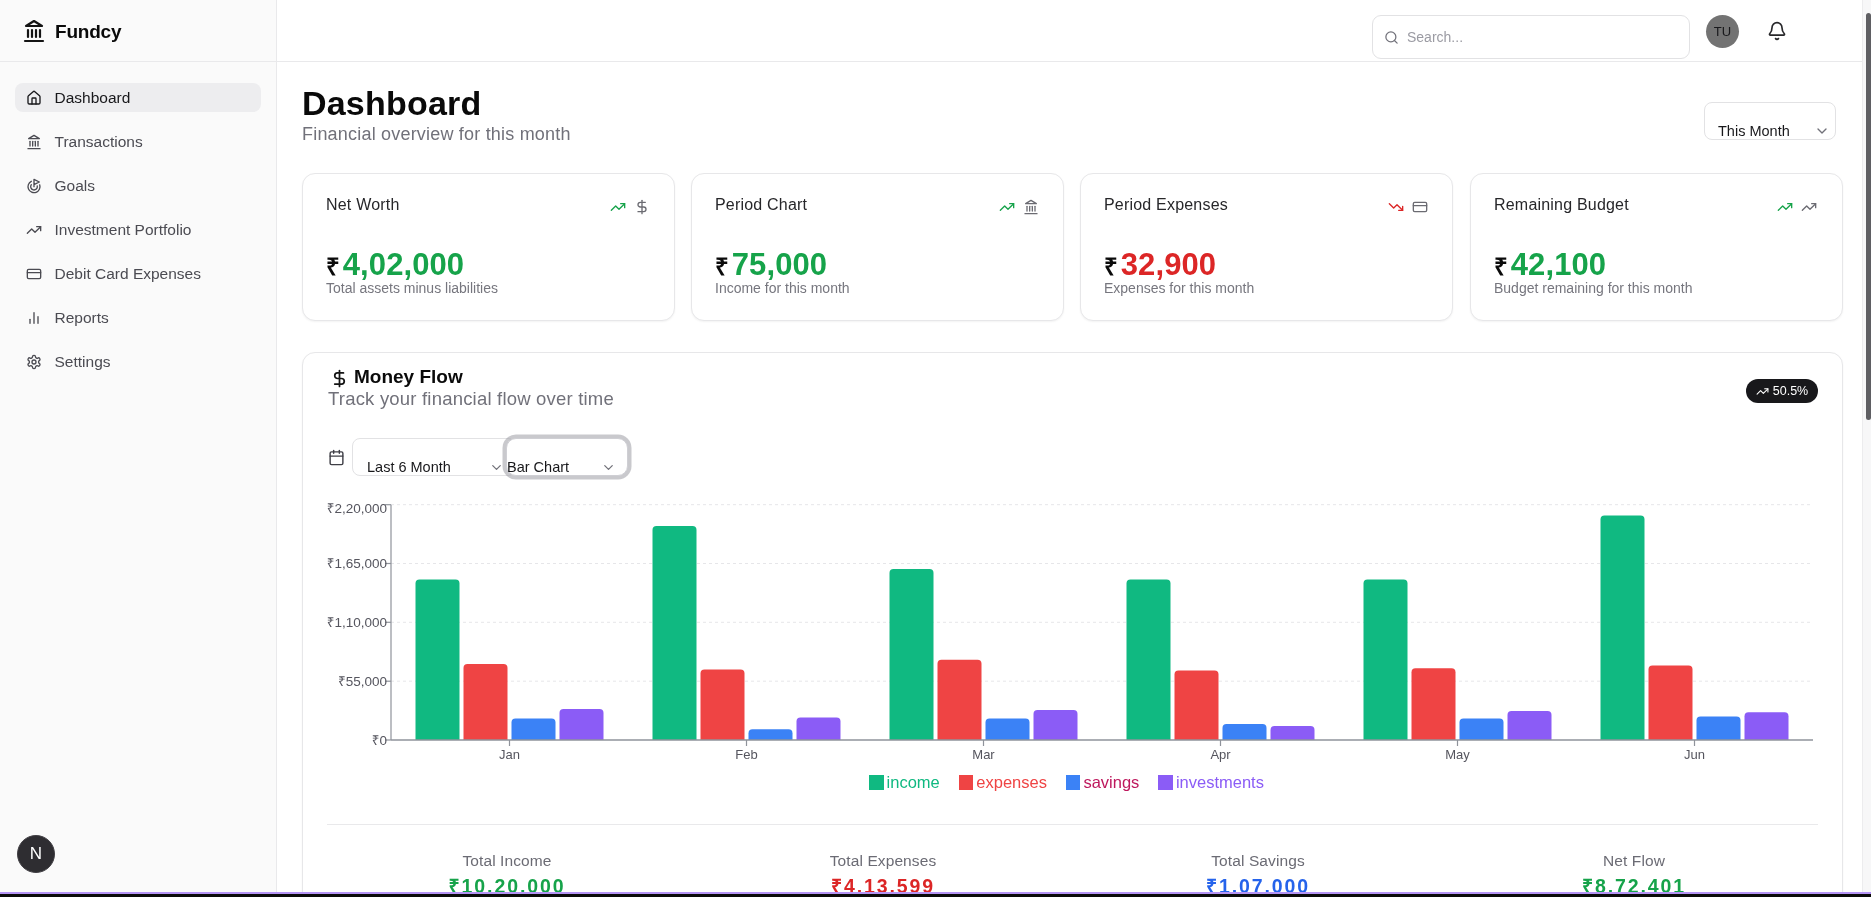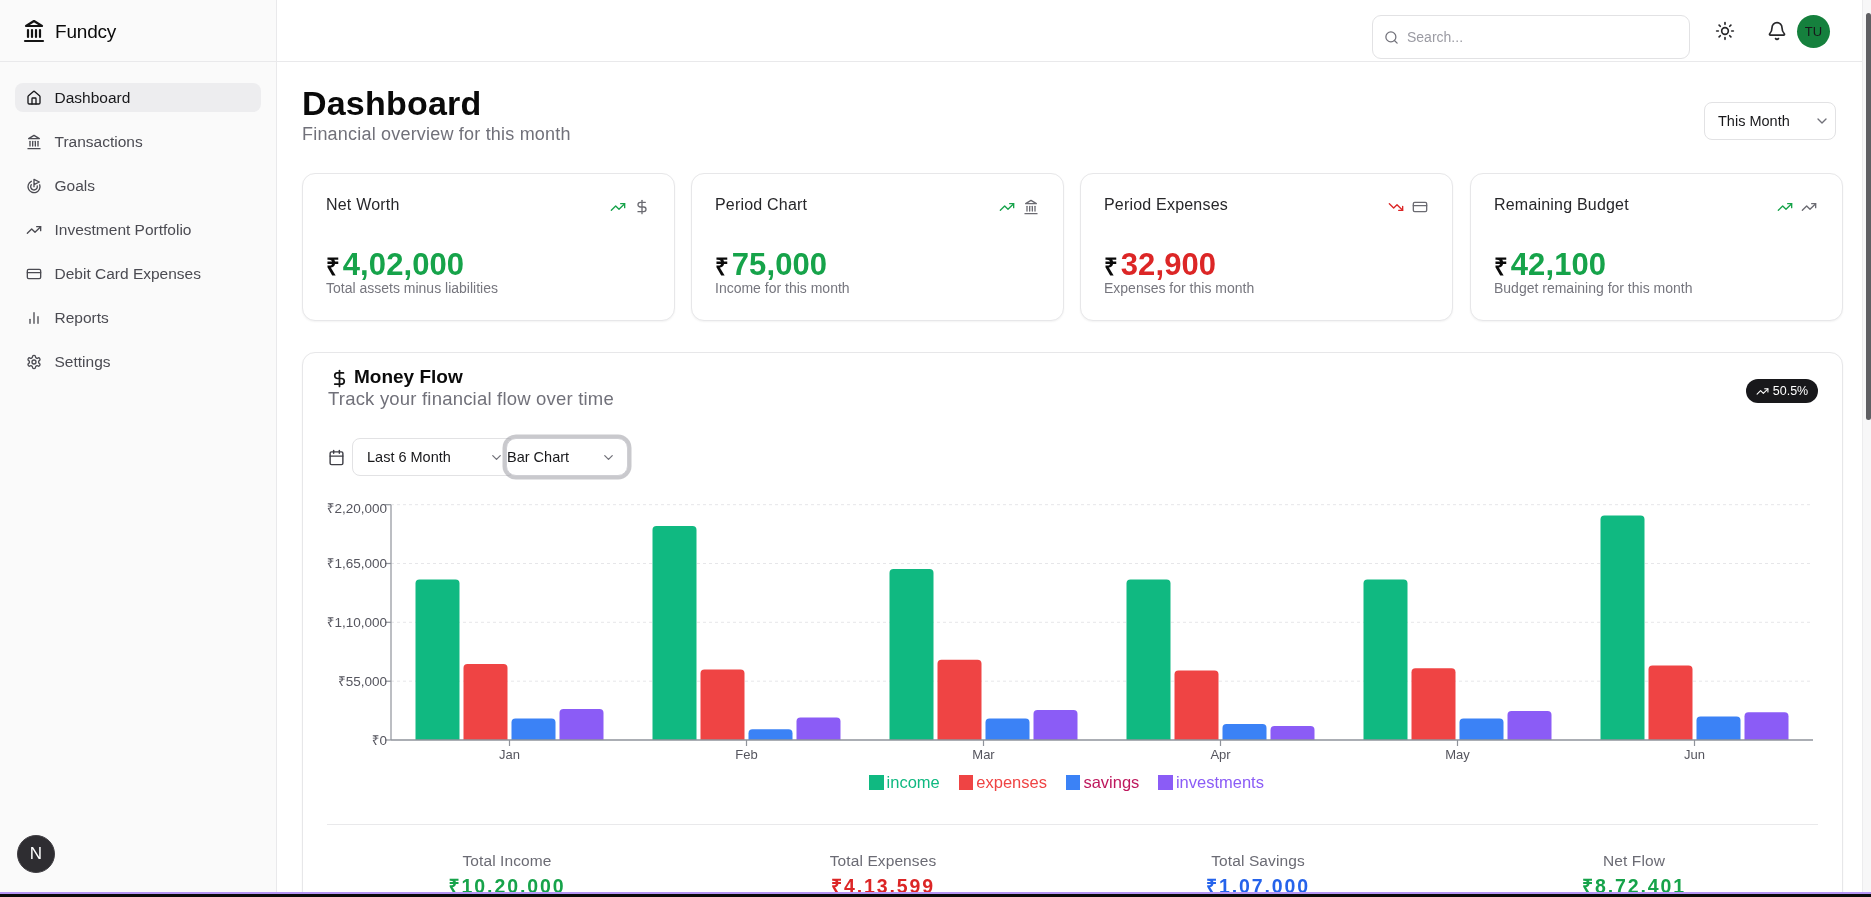--- a/index.html
+++ b/index.html
@@ -1,20 +1,20 @@
 <!DOCTYPE html>
 <html><head>
 <meta charset="utf-8">
 <style>
 *{margin:0;padding:0;box-sizing:border-box}
 html,body{width:1871px;height:897px;overflow:hidden;background:#fff;font-family:"Liberation Sans",sans-serif;position:relative}
 .abs{position:absolute}
 svg.ic{display:block;fill:none;stroke:currentColor;stroke-width:2;stroke-linecap:round;stroke-linejoin:round}
 .card{position:absolute;background:#fff;border:1px solid #e7e7e9;border-radius:13px;box-shadow:0 1px 2px rgba(0,0,0,.05)}
-.sel{position:absolute;background:#fff;border:1px solid #e2e2e4;border-radius:8px;display:flex;align-items:center;color:#18181b}
+.sel{position:absolute;background:#fff;border:1px solid #e2e2e4;border-radius:8px;display:flex;align-items:flex-end;color:#18181b}
 .chev{color:#717179}
 .nav-it{left:15px;width:246px;height:29px;border-radius:8px;display:flex;align-items:center;color:#4b4b52}
 .nav-it svg{margin-left:11px}
 .nav-it span{margin-left:12.5px;font-size:15.5px}
 .sc-t{position:absolute;font-size:16px;letter-spacing:.2px;color:#27272a}
 .sc-s{position:absolute;font-size:14px;color:#76767e}
 .sc-v{position:absolute;font-weight:700;font-size:31px;letter-spacing:.1px;display:flex;align-items:baseline}
 .sc-v .rs{font-size:24px;color:#0a0a0a;font-weight:700;margin-right:3px;letter-spacing:0}
 .sm-l{position:absolute;font-size:15.5px;letter-spacing:.1px;color:#6b6b74;transform:translateX(-50%);white-space:nowrap}
 .sm-v{position:absolute;font-size:19.5px;letter-spacing:1.9px;font-weight:700;transform:translateX(-50%);white-space:nowrap}
@@ -30,21 +30,21 @@
 <div class="abs" style="left:22px;top:19px;width:24px;height:24px;color:#141414">
 <svg class="ic" width="24" height="24" viewBox="0 0 24 24" style="stroke-width:2.2">
       <line x1="3" x2="21" y1="22" y2="22"></line>
       <line x1="6" x2="6" y1="18" y2="11"></line>
       <line x1="10" x2="10" y1="18" y2="11"></line>
       <line x1="14" x2="14" y1="18" y2="11"></line>
       <line x1="18" x2="18" y1="18" y2="11"></line>
       <polygon points="12 2 20 7 4 7"></polygon>
     </svg>
 </div>
-<div class="abs" style="left:55px;top:21px;font-size:19px;font-weight:400;color:#0a0a0a;letter-spacing:-.2px">Fundcy</div>
+<div class="abs" style="left:55px;top:21px;font-size:19px;font-weight:700;color:#0a0a0a;letter-spacing:-.2px">Fundcy</div>
 
 <div class="abs nav-it" style="top:83px;background:#ededef;color:#18181b">
     <svg class="ic" width="16" height="16" viewBox="0 0 24 24">
       <path d="M15 21v-8a1 1 0 0 0-1-1h-4a1 1 0 0 0-1 1v8"></path>
       <path d="M3 10a2 2 0 0 1 .709-1.528l7-5.999a2 2 0 0 1 2.582 0l7 5.999A2 2 0 0 1 21 10v9a2 2 0 0 1-2 2H5a2 2 0 0 1-2-2z"></path>
     </svg>
     <span>Dashboard</span>
   </div>
 <div class="abs nav-it" style="top:127px">
     <svg class="ic" width="16" height="16" viewBox="0 0 24 24">
@@ -114,21 +114,21 @@
       <path d="m6.34 17.66-1.41 1.41"></path>
       <path d="m19.07 4.93-1.41 1.41"></path>
     </svg>
   </div>
 <div class="abs" style="left:1767px;top:21px;color:#27272a">
     <svg class="ic" width="20" height="20" viewBox="0 0 24 24">
       <path d="M10.268 21a2 2 0 0 0 3.464 0"></path>
       <path d="M3.262 15.326A1 1 0 0 0 4 17h16a1 1 0 0 0 .74-1.673C19.41 13.956 18 12.499 18 8A6 6 0 0 0 6 8c0 4.499-1.411 5.956-2.738 7.326"></path>
     </svg>
   </div>
-<div class="abs" style="left:1797px;top:15px;width:33px;height:33px;border-radius:50%;background:#15803d;display:flex;align-items:center;justify-content:center;font-size:13px;color:#18181b">TU</div>
+<div class="abs" style="left:1706px;top:15px;width:33px;height:33px;border-radius:50%;background:#737373;display:flex;align-items:center;justify-content:center;font-size:13px;color:#18181b">TU</div>
 
 <div class="abs" style="left:302px;top:84px;font-size:34px;font-weight:700;color:#0a0a0a;letter-spacing:.2px">Dashboard</div>
 <div class="abs" style="left:302px;top:124px;font-size:18px;letter-spacing:.2px;color:#71717a">Financial overview for this month</div>
 <div class="sel" style="left:1704px;top:102px;width:132px;height:38px">
     <span style="margin-left:13px;font-size:14.5px">This Month</span>
     <svg class="ic chev" width="16" height="16" viewBox="0 0 24 24" style="margin-left:auto;margin-right:5px">
       <path d="m6 9 6 6 6-6"></path>
     </svg>
   </div>
 

